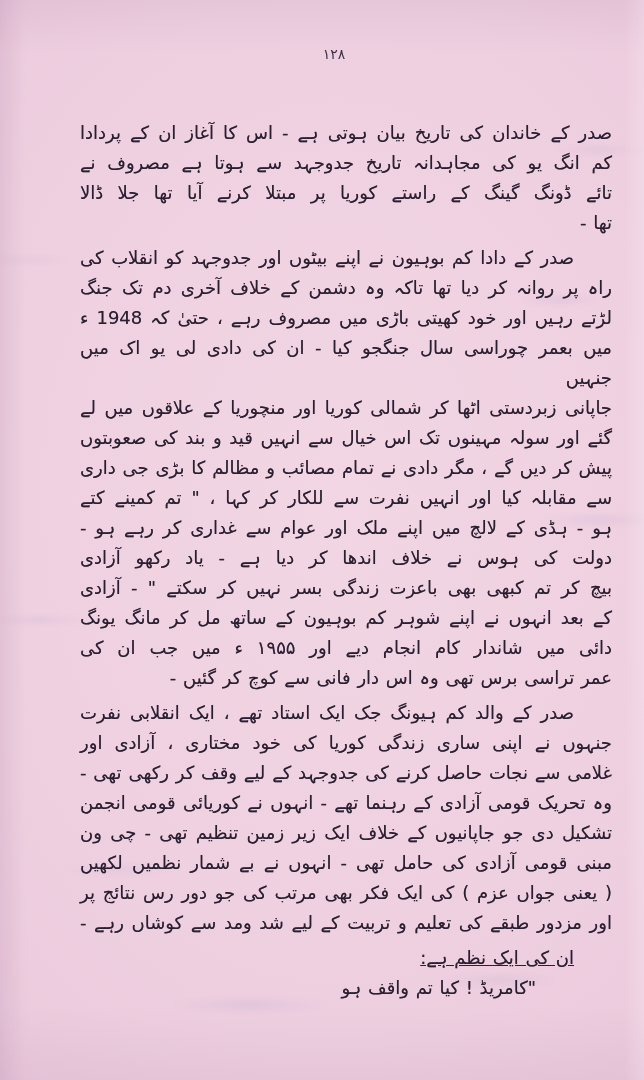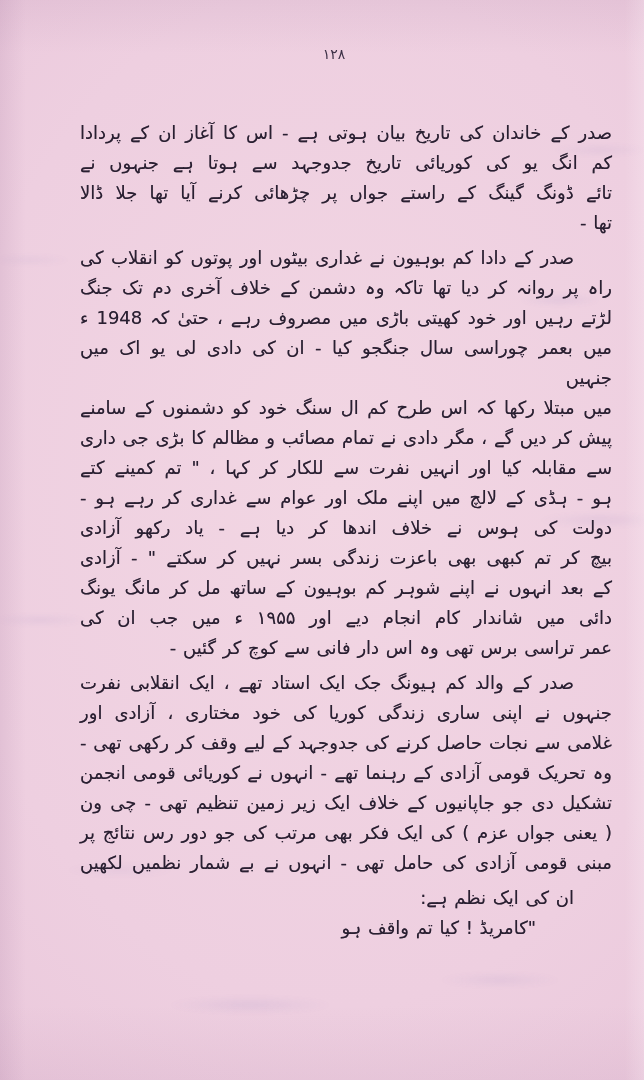--- a/index.html
+++ b/index.html
@@ -75,46 +75,48 @@
 
 <div class="page">
   <div class="bleed"></div>
   <div class="vignette"></div>
 
   <div class="page-number" style="color: rgb(60, 48, 70);">۱۲۸</div>
 
   <div class="text-block" style="color: rgb(41, 31, 49);">
       <div class="para">
         <div class="line">صدر کے خاندان کی تاریخ بیان ہوتی ہے - اس کا آغاز ان کے پردادا</div>
-        <div class="line">کم انگ یو کی کوریائی تاریخ جدوجہد سے ہوتا ہے جنہوں نے</div>
-        <div class="line">تائے ڈونگ گینگ کے راستے جواں پر چڑھائی کرنے آیا تھا جلا ڈالا</div>
+        <div class="line">کم انگ یو کی مجاہدانہ تاریخ جدوجہد سے ہوتا ہے مصروف نے</div>
+        <div class="line">تائے ڈونگ گینگ کے راستے کوریا پر مبتلا کرنے آیا تھا جلا ڈالا</div>
         <div class="line no-j">تھا -</div>
       </div>
       <div class="para">
-        <div class="line" style="padding-right: 38px;">صدر کے دادا کم بوہیون نے غداری بیٹوں اور پوتوں کو انقلاب کی</div>
+        <div class="line" style="padding-right: 38px;">صدر کے دادا کم بوہیون نے اپنے بیٹوں اور جدوجہد کو انقلاب کی</div>
         <div class="line">راہ پر روانہ کر دیا تھا تاکہ وہ دشمن کے خلاف آخری دم تک جنگ</div>
         <div class="line">لڑتے رہیں اور خود کھیتی باڑی میں مصروف رہے ، حتیٰ کہ 1948 ء</div>
         <div class="line">میں بعمر چوراسی سال جنگجو کیا - ان کی دادی لی یو اک میں جنہیں</div>
-        <div class="line">میں مبتلا رکھا کہ اس طرح کم ال سنگ خود کو دشمنوں کے سامنے</div>
+        <div class="line">جاپانی زبردستی اٹھا کر شمالی کوریا اور منچوریا کے علاقوں میں لے</div>
+        <div class="line">گئے اور سولہ مہینوں تک اس خیال سے انہیں قید و بند کی صعوبتوں</div>
         <div class="line">پیش کر دیں گے ، مگر دادی نے تمام مصائب و مظالم کا بڑی جی داری</div>
         <div class="line">سے مقابلہ کیا اور انہیں نفرت سے للکار کر کہا ، " تم کمینے کتے</div>
         <div class="line">ہو - ہڈی کے لالچ میں اپنے ملک اور عوام سے غداری کر رہے ہو -</div>
         <div class="line">دولت کی ہوس نے خلاف اندھا کر دیا ہے - یاد رکھو آزادی</div>
         <div class="line">بیچ کر تم کبھی بھی باعزت زندگی بسر نہیں کر سکتے " - آزادی</div>
         <div class="line">کے بعد انہوں نے اپنے شوہر کم بوہیون کے ساتھ مل کر مانگ یونگ</div>
         <div class="line">دائی میں شاندار کام انجام دیے اور ۱۹۵۵ ء میں جب ان کی</div>
         <div class="line no-j">عمر تراسی برس تھی وہ اس دار فانی سے کوچ کر گئیں -</div>
       </div>
       <div class="para">
         <div class="line" style="padding-right: 38px;">صدر کے والد کم ہیونگ جک ایک استاد تھے ، ایک انقلابی نفرت</div>
         <div class="line">جنہوں نے اپنی ساری زندگی کوریا کی خود مختاری ، آزادی اور</div>
         <div class="line">غلامی سے نجات حاصل کرنے کی جدوجہد کے لیے وقف کر رکھی تھی -</div>
         <div class="line">وہ تحریک قومی آزادی کے رہنما تھے - انہوں نے کوریائی قومی انجمن</div>
         <div class="line">تشکیل دی جو جاپانیوں کے خلاف ایک زیر زمین تنظیم تھی - چی ون</div>
+        <div class="line">مبنی قومی آزادی کی حامل تھی - انہوں نے بے شمار نظمیں لکھیں</div>
         <div class="line">( یعنی جواں عزم ) کی ایک فکر بھی مرتب کی جو دور رس نتائج پر</div>
-        <div class="line">مبنی قومی آزادی کی حامل تھی - انہوں نے بے شمار نظمیں لکھیں</div>
+        <div class="line">اور مزدور طبقے کی تعلیم و تربیت کے لیے شد ومد سے کوشاں رہے -</div>
       </div>
       <div class="para">
-        <div class="line no-j" style="padding-right: 38px;">ان کی ایک نظم ہے:</div>
+        <div class="line no-j" style="padding-right: 38px; text-decoration: underline;">ان کی ایک نظم ہے:</div>
         <div class="line no-j" style="padding-right: 76px;">"کامریڈ ! کیا تم واقف ہو</div>
       </div>
     </div>
 </div>
 
 </body></html>

